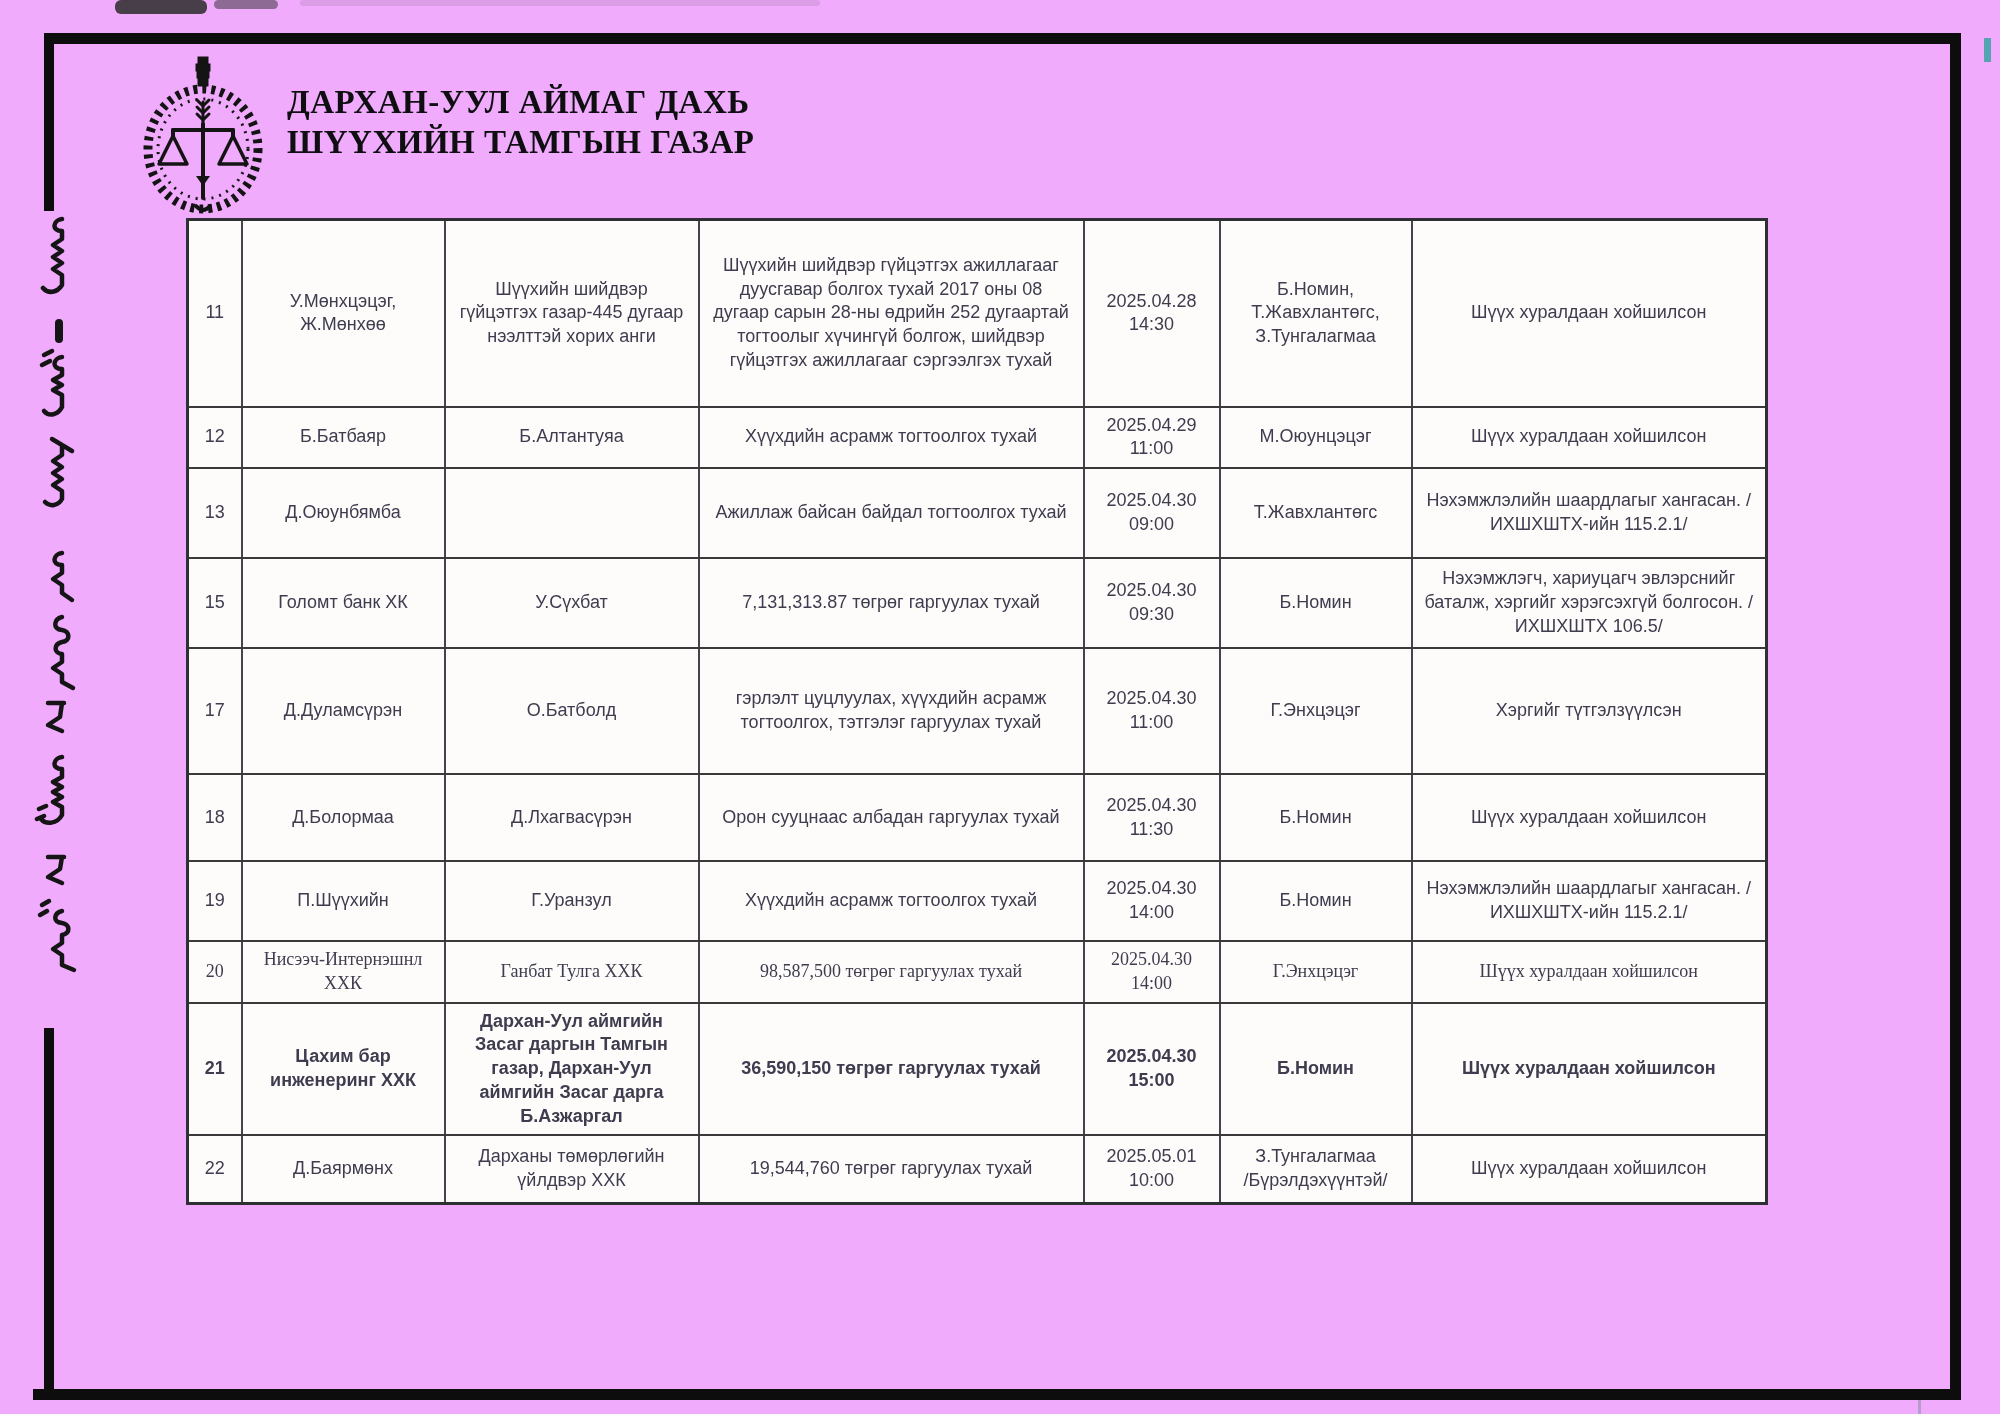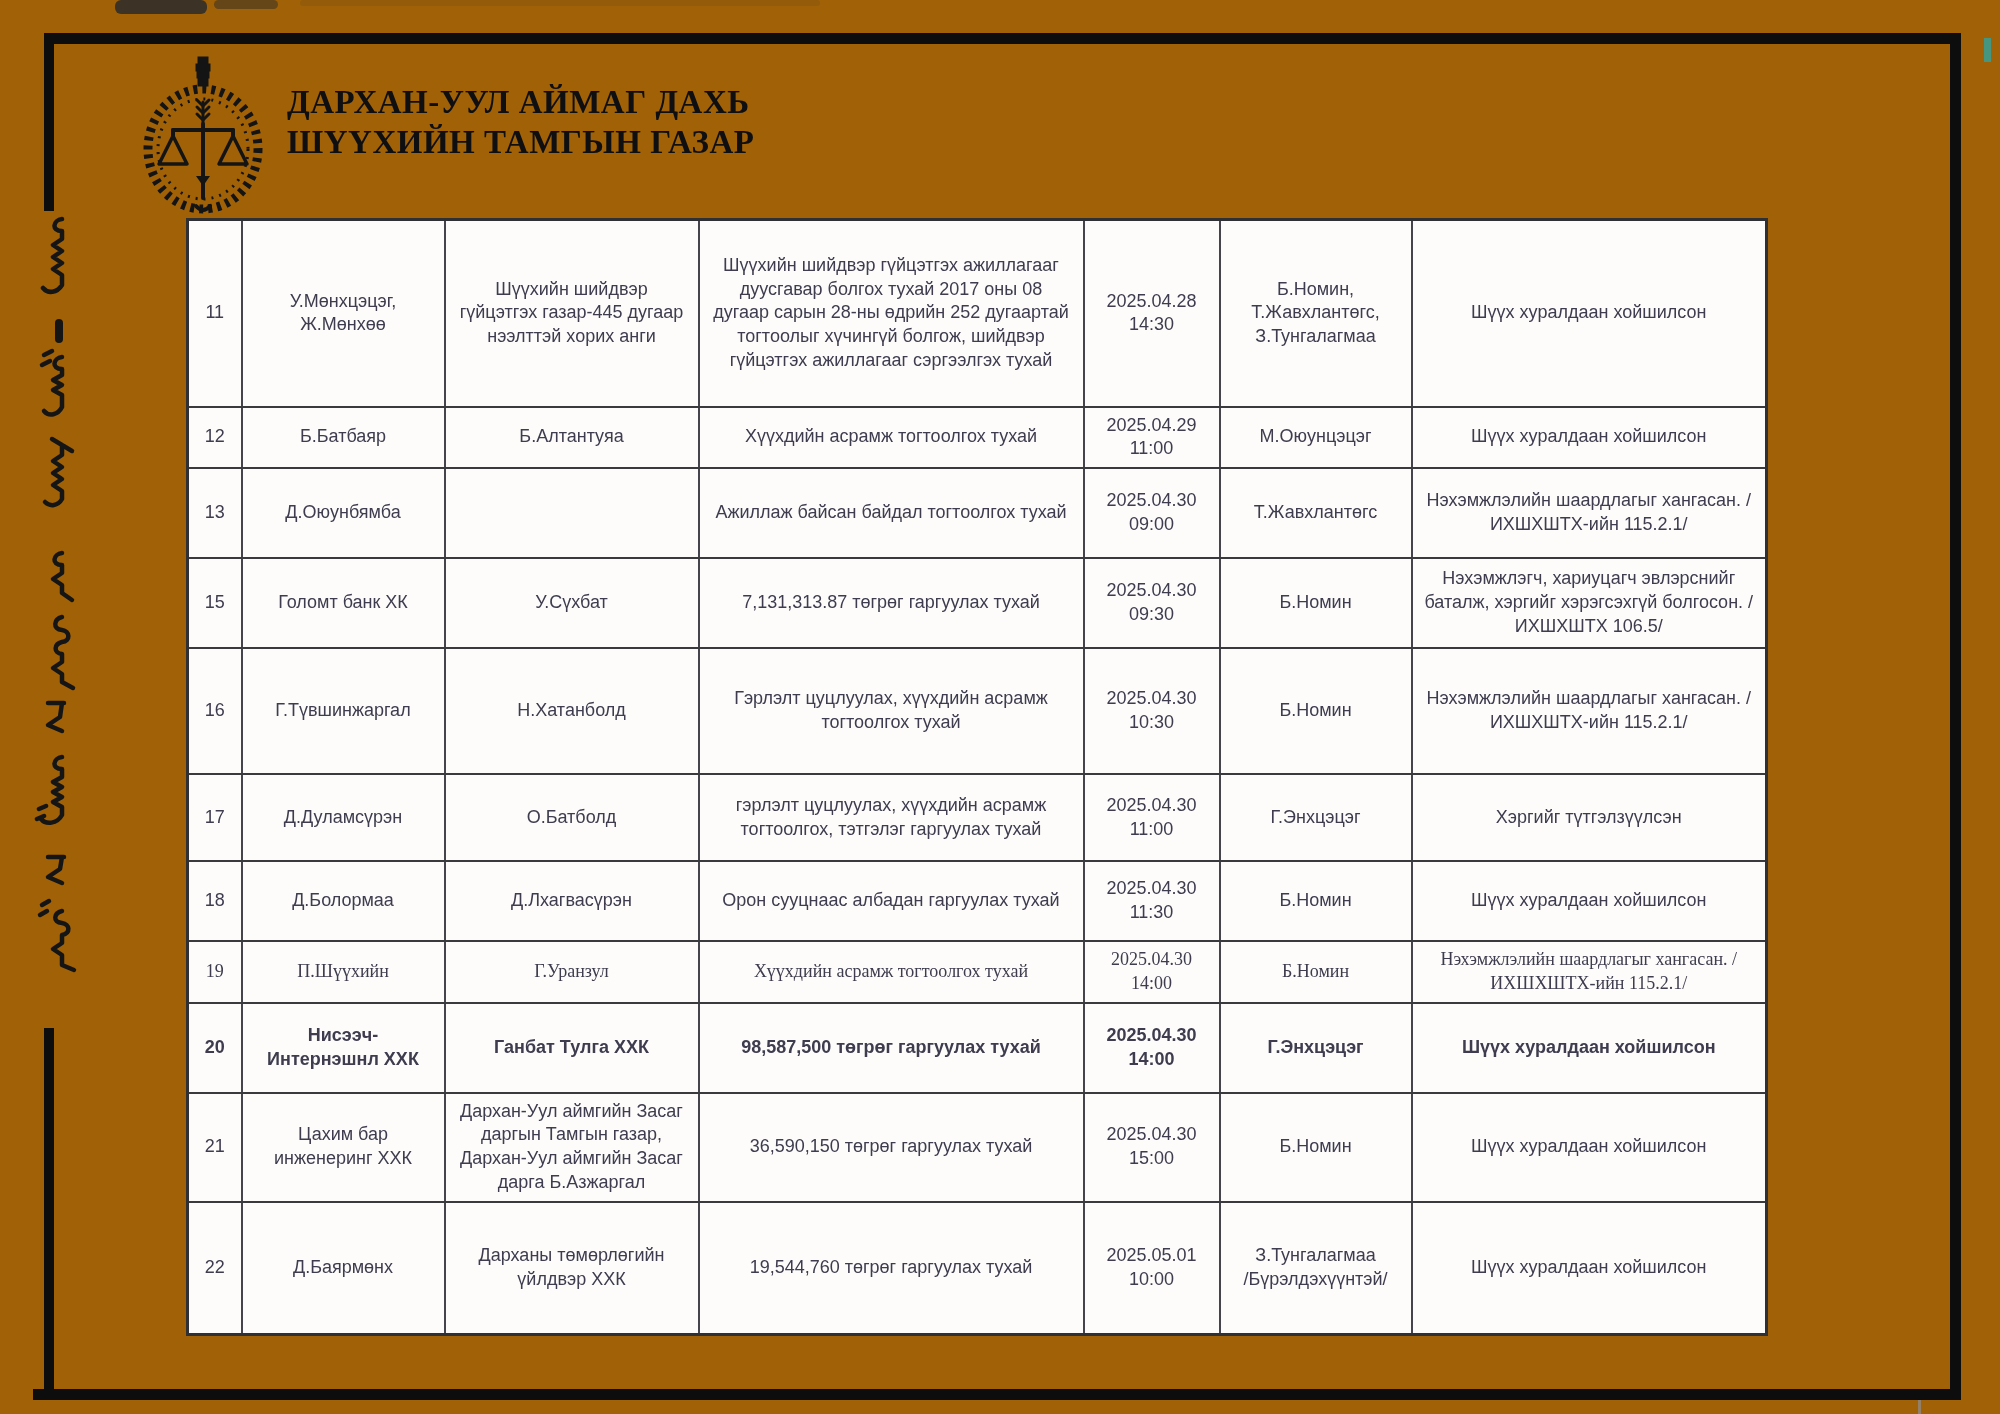--- a/index.html
+++ b/index.html
@@ -2,21 +2,21 @@
 <html><head>
 <meta charset="utf-8">
 <style>
   html,body{margin:0;padding:0;}
   body{
     width:2000px;height:1414px;
     background:#ffffff;
     font-family:"Liberation Sans", sans-serif;
     position:relative;overflow:hidden;
   }
-  .page{position:absolute;inset:0;background:#a16207;}
+  .page{position:absolute;inset:0;background:#f0abfc;}
 
   
   .bar{position:absolute;background:#0d0d0d;}
   .bar-top{left:44px;top:33px;width:1917px;height:11px;}
   .bar-right{left:1950px;top:33px;width:11px;height:1367px;}
   .bar-bottom{left:33px;top:1389px;width:1928px;height:11px;}
   .bar-left-upper{left:44px;top:33px;width:10px;height:178px;}
   .bar-left-lower{left:44px;top:1028px;width:10px;height:372px;}
 
   
@@ -186,30 +186,20 @@
       <td class="c-no">15</td>
       <td>Голомт банк ХК</td>
       <td>У.Сүхбат</td>
       <td>7,131,313.87 төгрөг гаргуулах тухай</td>
       <td>2025.04.30
 09:30</td>
       <td>Б.Номин</td>
       <td>Нэхэмжлэгч, хариуцагч эвлэрснийг баталж, хэргийг хэрэгсэхгүй болгосон. /ИХШХШТХ 106.5/</td>
     </tr>
           <tr>
-      <td class="c-no">16</td>
-      <td>Г.Түвшинжаргал</td>
-      <td>Н.Хатанболд</td>
-      <td>Гэрлэлт цуцлуулах, хүүхдийн асрамж тогтоолгох тухай</td>
-      <td>2025.04.30
-10:30</td>
-      <td>Б.Номин</td>
-      <td>Нэхэмжлэлийн шаардлагыг хангасан. /ИХШХШТХ-ийн 115.2.1/</td>
-    </tr>
-          <tr>
       <td class="c-no">17</td>
       <td>Д.Дуламсүрэн</td>
       <td>О.Батболд</td>
       <td>гэрлэлт цуцлуулах, хүүхдийн асрамж тогтоолгох, тэтгэлэг гаргуулах тухай</td>
       <td>2025.04.30
 11:00</td>
       <td>Г.Энхцэцэг</td>
       <td>Хэргийг түтгэлзүүлсэн</td>
     </tr>
           <tr>

